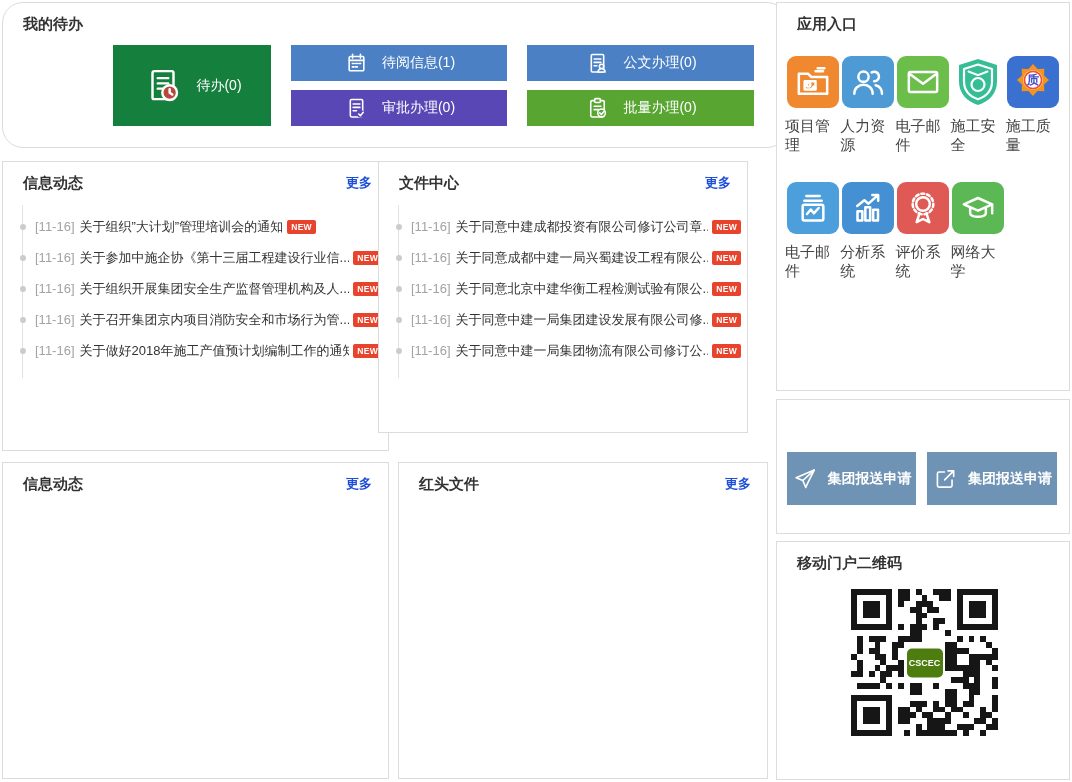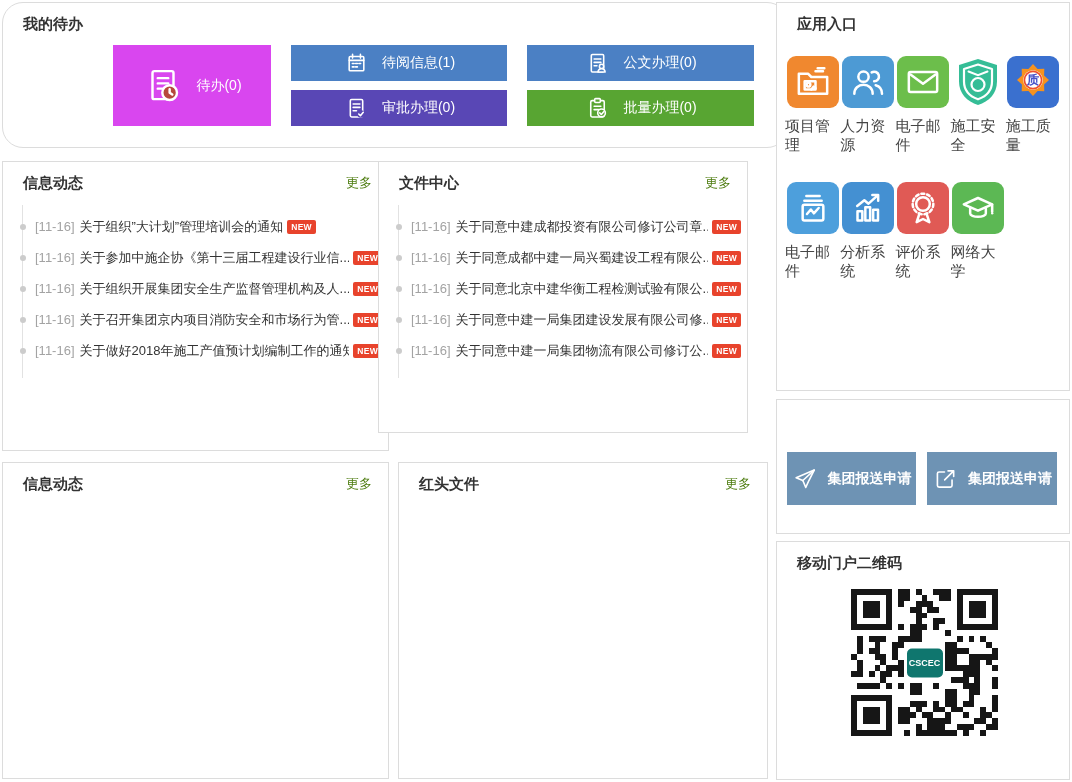--- a/index.html
+++ b/index.html
@@ -2,21 +2,21 @@
 <html><head>
 <meta charset="utf-8">
 <style>
   * { margin:0; padding:0; box-sizing:border-box; }
   body { font-family:"Liberation Sans","DejaVu Sans",sans-serif; background:#fff; }
   .page { position:relative; width:1072px; height:782px; background:#fff; overflow:hidden; }
 
   .panel { position:absolute; background:#fff; border:1px solid #dcdcdc; }
   .panel-head { display:flex; justify-content:space-between; align-items:flex-start; padding:12px 16px 0 20px; }
   .panel-title { font-size:15px; font-weight:bold; color:#333; }
-  .more { font-size:13px; font-weight:normal; color:#4d7c0f; cursor:pointer; }
+  .more { font-size:13px; font-weight:bold; color:#1d4ed8; cursor:pointer; }
 
   
   #panel-todo    { left:2px;   top:2px;   width:786px; height:146px;border-radius:21px; }
   #panel-news    { left:2px;   top:161px; width:387px; height:290px; }
   #panel-files   { left:378px; top:161px; width:370px; height:272px; }
   #panel-news2   { left:2px;   top:462px; width:387px; height:317px; }
   #panel-redhead { left:398px; top:462px; width:370px; height:317px; }
 
   
   #panel-apps { left:776px; top:2px;   width:294px; height:389px; }
@@ -62,33 +62,33 @@
               color:#fff; font-size:14px; font-weight:bold; cursor:pointer; }
   .hall-btn svg { width:26px; height:26px; stroke:#fff; stroke-width:1.5; fill:none;
               stroke-linecap:round; stroke-linejoin:round; }
   #hall-btn-0 { left:10px;  top:52px; width:129px; height:53px; }
   #hall-btn-1 { left:150px; top:52px; width:130px; height:53px; }
 
   
   .qr-wrap { position:absolute; left:74px; top:47px; width:147px; height:147px; }
   #qr-svg { width:147px; height:147px; fill:#161616; shape-rendering:crispEdges; }
   .qr-logo { position:absolute; left:50%; top:50%; transform:translate(-50%,-50%); width:40px; height:33px;
-             background:#0f766e; border:2px solid #fff; border-radius:7px; color:#fff; font-size:9px;
+             background:#4d7c0f; border:2px solid #fff; border-radius:7px; color:#fff; font-size:9px;
              font-weight:bold; display:flex; align-items:center; justify-content:center; }
 </style>
 </head>
 <body>
 
 <div class="page">
 
   <div class="panel" id="panel-todo">
     <div class="panel-head">
       <span class="panel-title">我的待办</span>
     </div>
-    <div class="todo-btn" id="btn-todo-0" style="background: #d946ef; gap: 12px; --btn-color: #b6493d;">
+    <div class="todo-btn" id="btn-todo-0" style="background: #15803d; gap: 12px; --btn-color: #b6493d;">
       <svg viewBox="0 0 24 24">
         <rect x="6" y="3.5" width="12" height="16" rx="1"></rect>
         <path d="M9 7.5h6M9 10.5h6M9 13.5h3.5"></path>
         <circle cx="15.8" cy="15.8" r="4.2" class="bgfill"></circle>
         <path d="M15.8 13.9v2l1.5 1"></path>
       </svg>
       <span>待办(0)</span>
     </div>
     <div class="todo-btn btn-sm" id="btn-todo-1" style="background: rgb(75, 128, 196); --btn-color: #4b80c4;">
       <svg viewBox="0 0 24 24">

